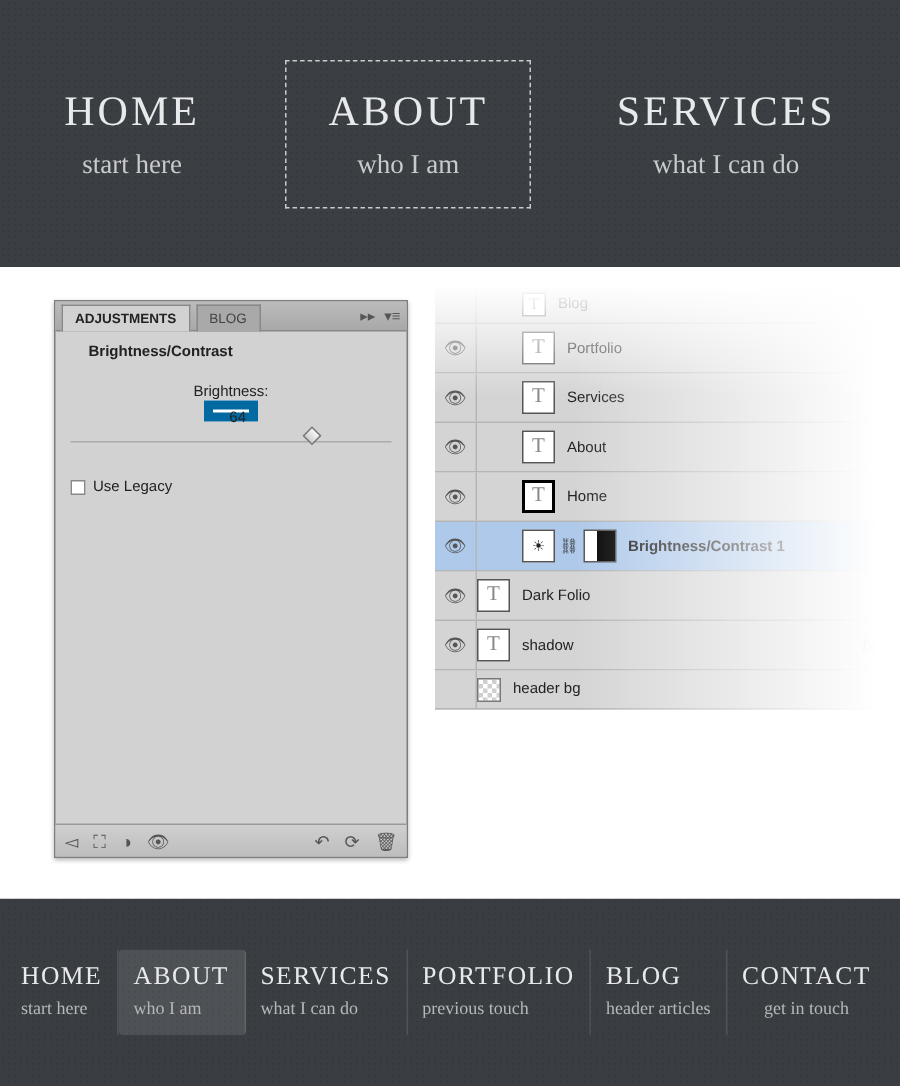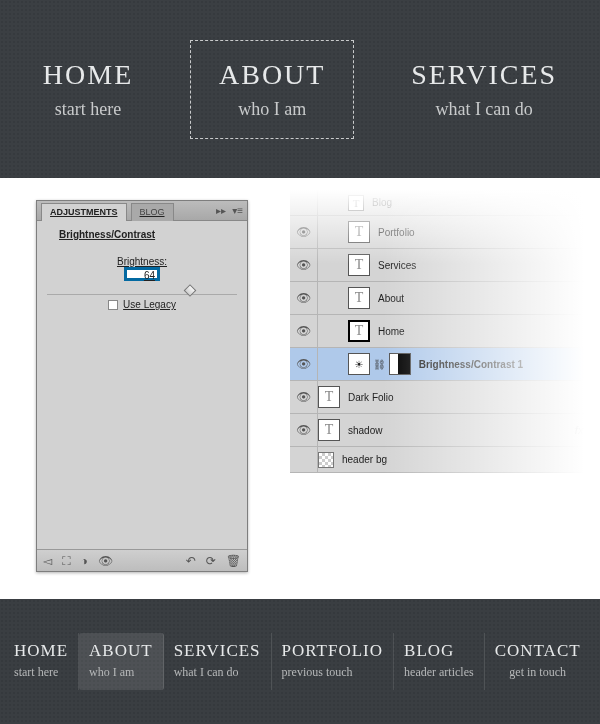--- a/index.html
+++ b/index.html
@@ -27,23 +27,23 @@
   }
 
   
   .middle {
     width: 600px; height: 421px; background: #fff; position: relative;
   }
 
   
   .adj-panel {
     position: absolute; left: 36px; top: 22px;
-    width: 212px; height: 372px; background: #d2d2d2;
+    width: 236px; height: 372px; background: #d2d2d2;
     border: 1px solid #7e7e7e; box-shadow: 0 1px 3px rgba(0,0,0,0.3);
-    font-size: 10px; color: #222; text-decoration: underline;
+    font-size: 10px; color: #222;
   }
   .adj-tabs {
     height: 20px; background: linear-gradient(#bcbcbc,#a8a8a8);
     border-bottom: 1px solid #888; display: flex; align-items: center;
     position: relative;
   }
   .adj-tab {
     padding: 3px 8px 4px; font-size: 9px; font-weight: bold;
     background: #d2d2d2; border: 1px solid #888; border-bottom: none;
     margin-left: 4px; margin-top: 3px;
@@ -53,33 +53,33 @@
   }
   .adj-tabs-icons {
     position: absolute; right: 4px; display: flex; gap: 6px;
     color: #555; font-size: 10px; align-items: center;
   }
   .adj-body { padding: 8px 10px; }
   .adj-title { font-weight: bold; font-size: 10px; margin-bottom: 16px; padding-left: 12px; }
   .adj-row { margin-top: 6px; }
   .adj-label-row { display: flex; justify-content: flex-end; align-items: center; flex-direction: column; }
   .adj-input {
-    width: 36px; height: 14px; background: #ffffff; border: 3px solid #0369a1;
+    width: 36px; height: 14px; background: #ffffff; border: 6px solid #0369a1;
     font-size: 10px; text-align: right; padding-right: 2px; line-height: 12px;
   }
   .adj-slider {
     height: 12px; position: relative; margin-top: 2px;
     border-bottom: 1px solid #aaa;
   }
   .adj-slider .thumb {
     position: absolute; top: 3px; width: 9px; height: 9px;
     background: linear-gradient(#f6f6f6,#cfcfcf); border: 1px solid #777;
     transform: translateX(-50%) rotate(45deg);
   }
-  .adj-checkbox { margin-top: 4px; display: flex; align-items: center; gap: 5px; justify-content: center; }
+  .adj-checkbox { margin-top: 24px; display: flex; align-items: center; gap: 5px; }
   .adj-checkbox .box { width: 10px; height: 10px; background: #fff; border: 1px solid #888; }
 
   .adj-footer {
     position: absolute; bottom: 0; left: 0; right: 0; height: 22px;
     background: linear-gradient(#cfcfcf,#bdbdbd); border-top: 1px solid #999;
     display: flex; align-items: center; padding: 0 6px; gap: 10px;
   }
   .adj-footer .spacer { flex: 1; }
   .adj-footer span { font-size: 12px; color: #555; }
 

